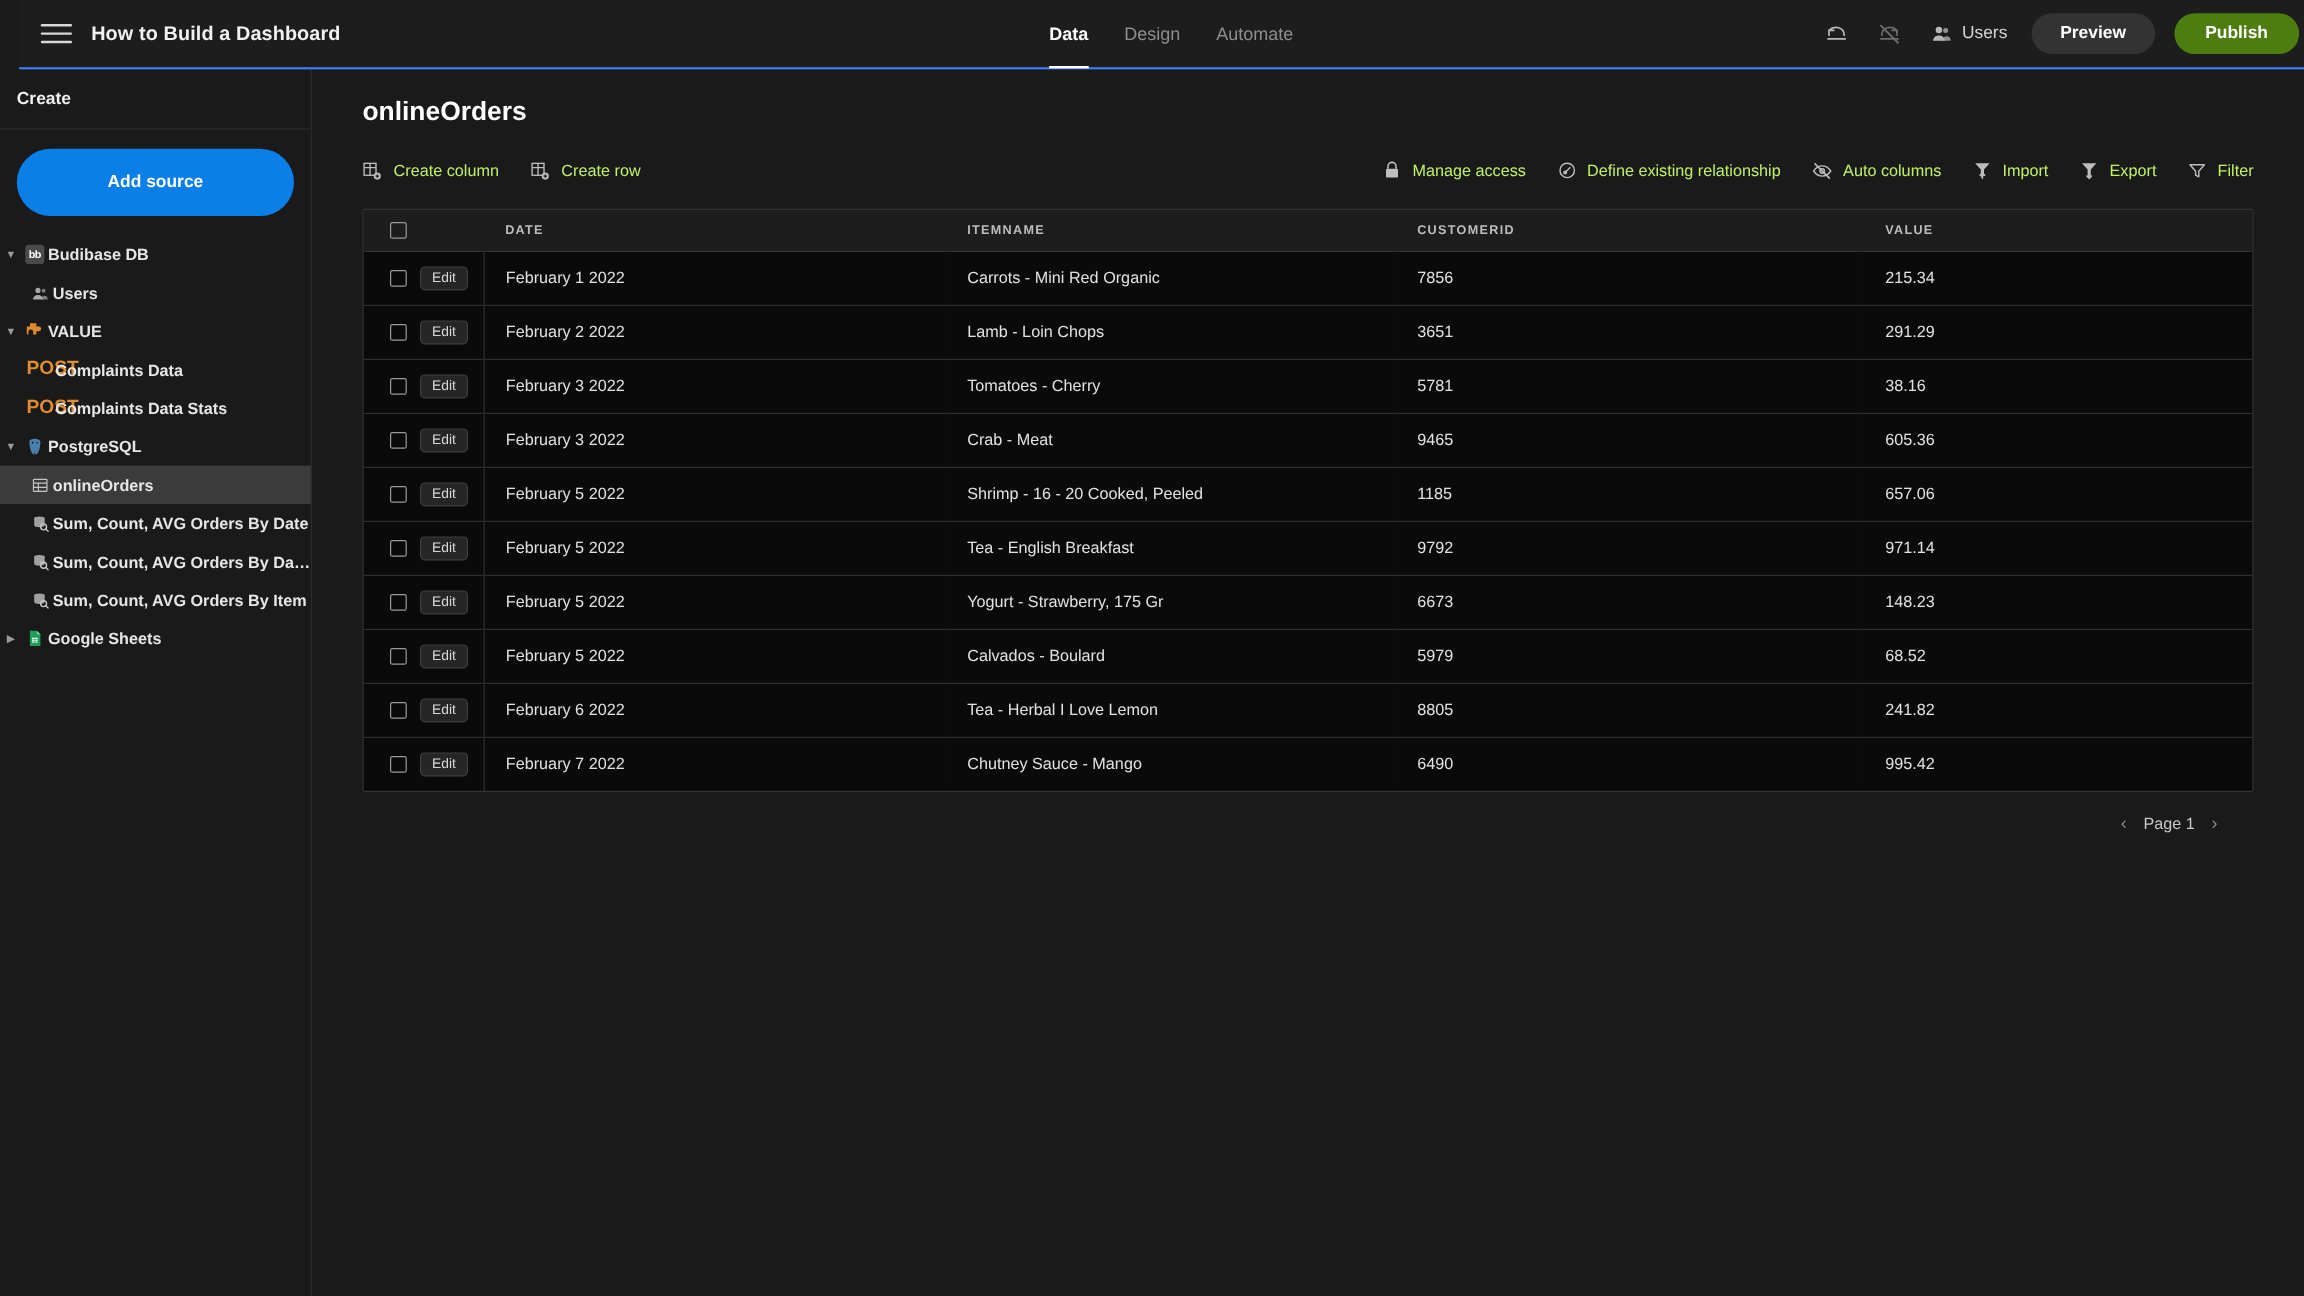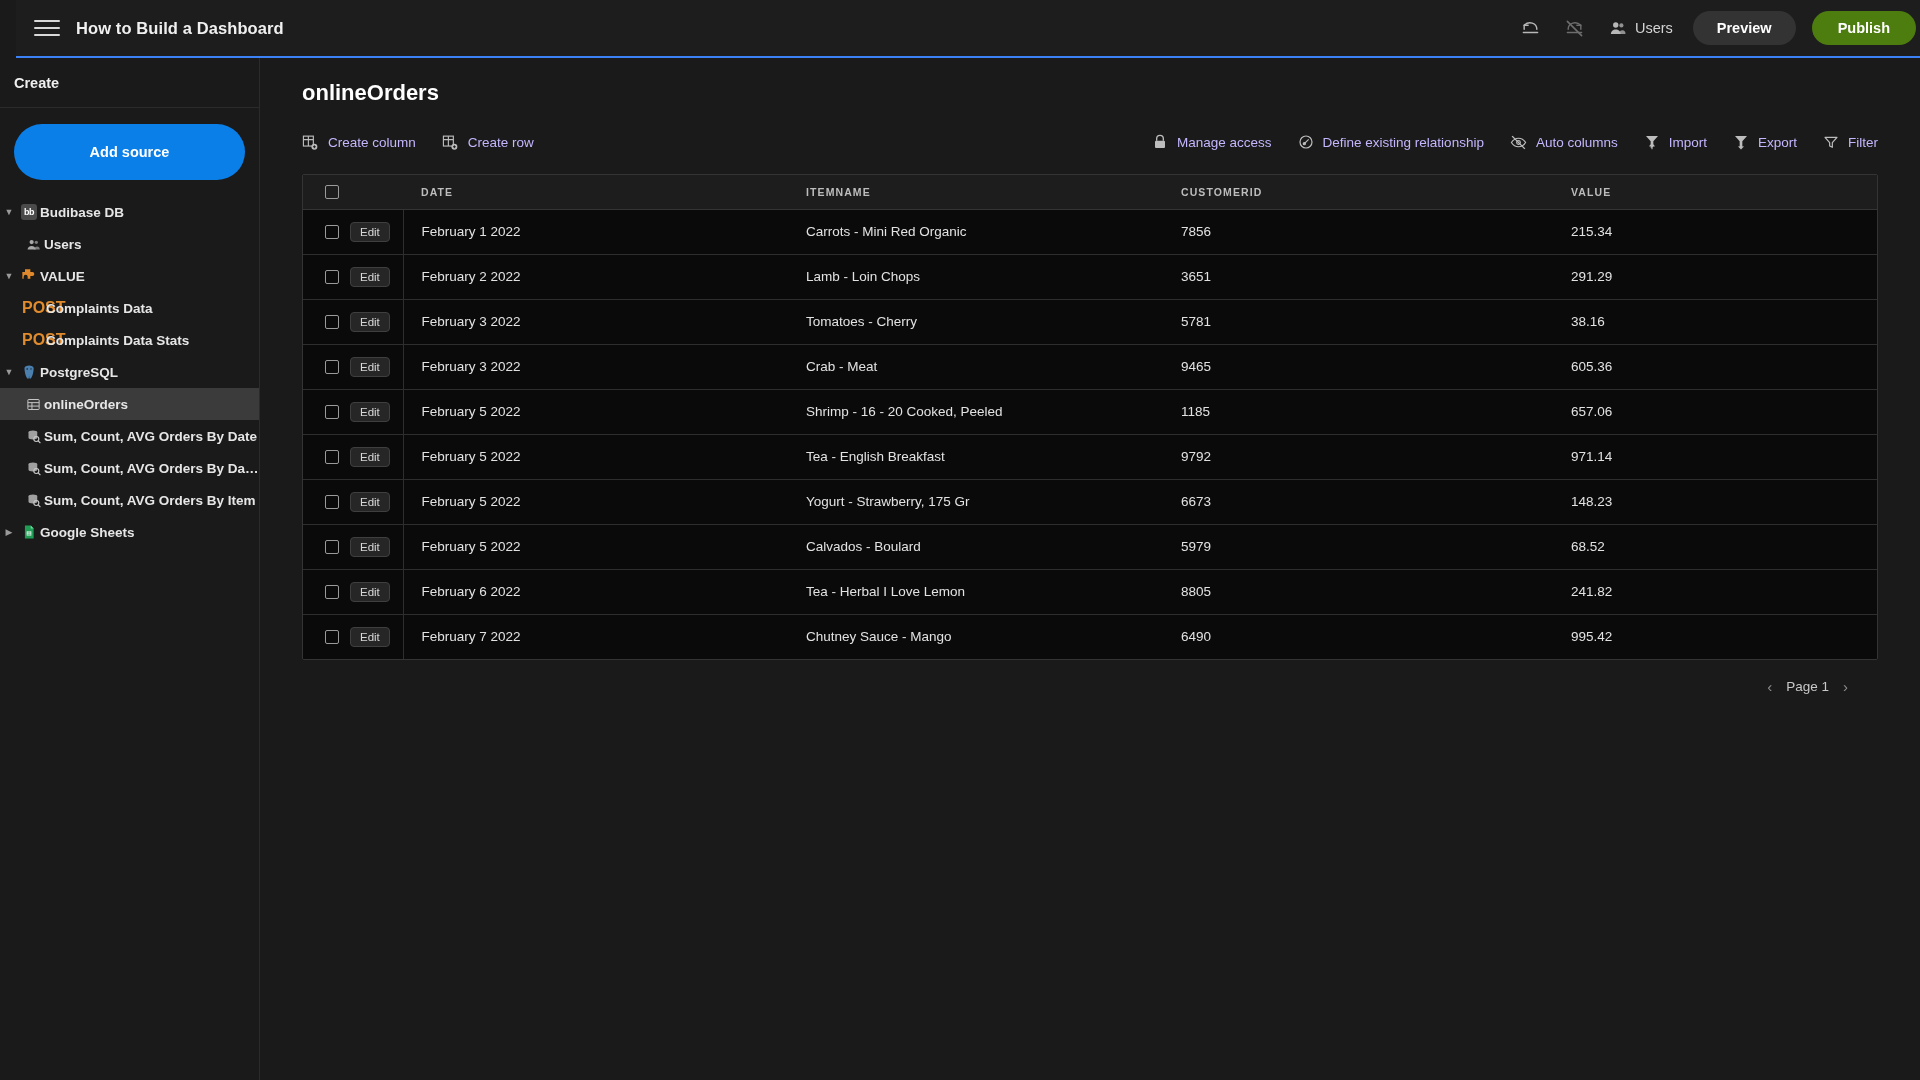--- a/index.html
+++ b/index.html
@@ -107,21 +107,21 @@
   
   .main { position: absolute; top: 58px; left: 260px; width: 1660px; height: 1022px; background: #1a1a1a; }
   .page-title { font-size: 22px; font-weight: bold; color: #ffffff; padding: 22px 0 0 42px; }
 
   .toolbar {
     position: relative; height: 44px; margin-top: 14px;
     display: flex; align-items: center; padding: 0 42px 0 42px;
   }
   .tool-btn {
     display: flex; align-items: center; gap: 9px; cursor: pointer;
-    font-size: 13.5px; color: #c4b5fd; margin-right: 26px; text-align: center;
+    font-size: 13.5px; color: #bef264; margin-right: 26px; text-align: center;
   }
   .toolbar-right { margin-left: auto; display: flex; align-items: center; }
   .toolbar-right .tool-btn:last-child { margin-right: 0; }
 
   
   .table-wrap { margin: 10px 42px 0 42px; border: 1px solid #343434; border-radius: 2px; overflow: hidden; }
   table { width: 100%; border-collapse: collapse; table-layout: fixed; }
   thead tr { background: #1d1d1d; height: 34px; }
   thead th {
     text-align: left; font-size: 10.5px; font-weight: bold; color: #bdbdbd;
@@ -162,20 +162,25 @@
 <body>
 
 <div class="topbar">
   <div class="hamburger">
     <span></span>
       <span></span>
       <span></span>
   </div>
   <div class="app-title">How to Build a Dashboard</div>
 
+  <div class="nav-tabs">
+    <div class="nav-tab active">Data</div>
+    <div class="nav-tab">Design</div>
+    <div class="nav-tab">Automate</div>
+  </div>
 
   <div class="topbar-right">
     <div class="icon-btn">
       <svg width="19" height="19" viewBox="0 0 24 24" fill="none" stroke="#b8b8b8" stroke-width="1.8" stroke-linecap="round" stroke-linejoin="round">
         <path d="M4 13 L4 8 L9 8"></path>
           <path d="M4 8 C10 2 20 5 20 13"></path>
           <path d="M3 17 H21"></path>
       </svg>
     </div>
     <div class="icon-btn">

